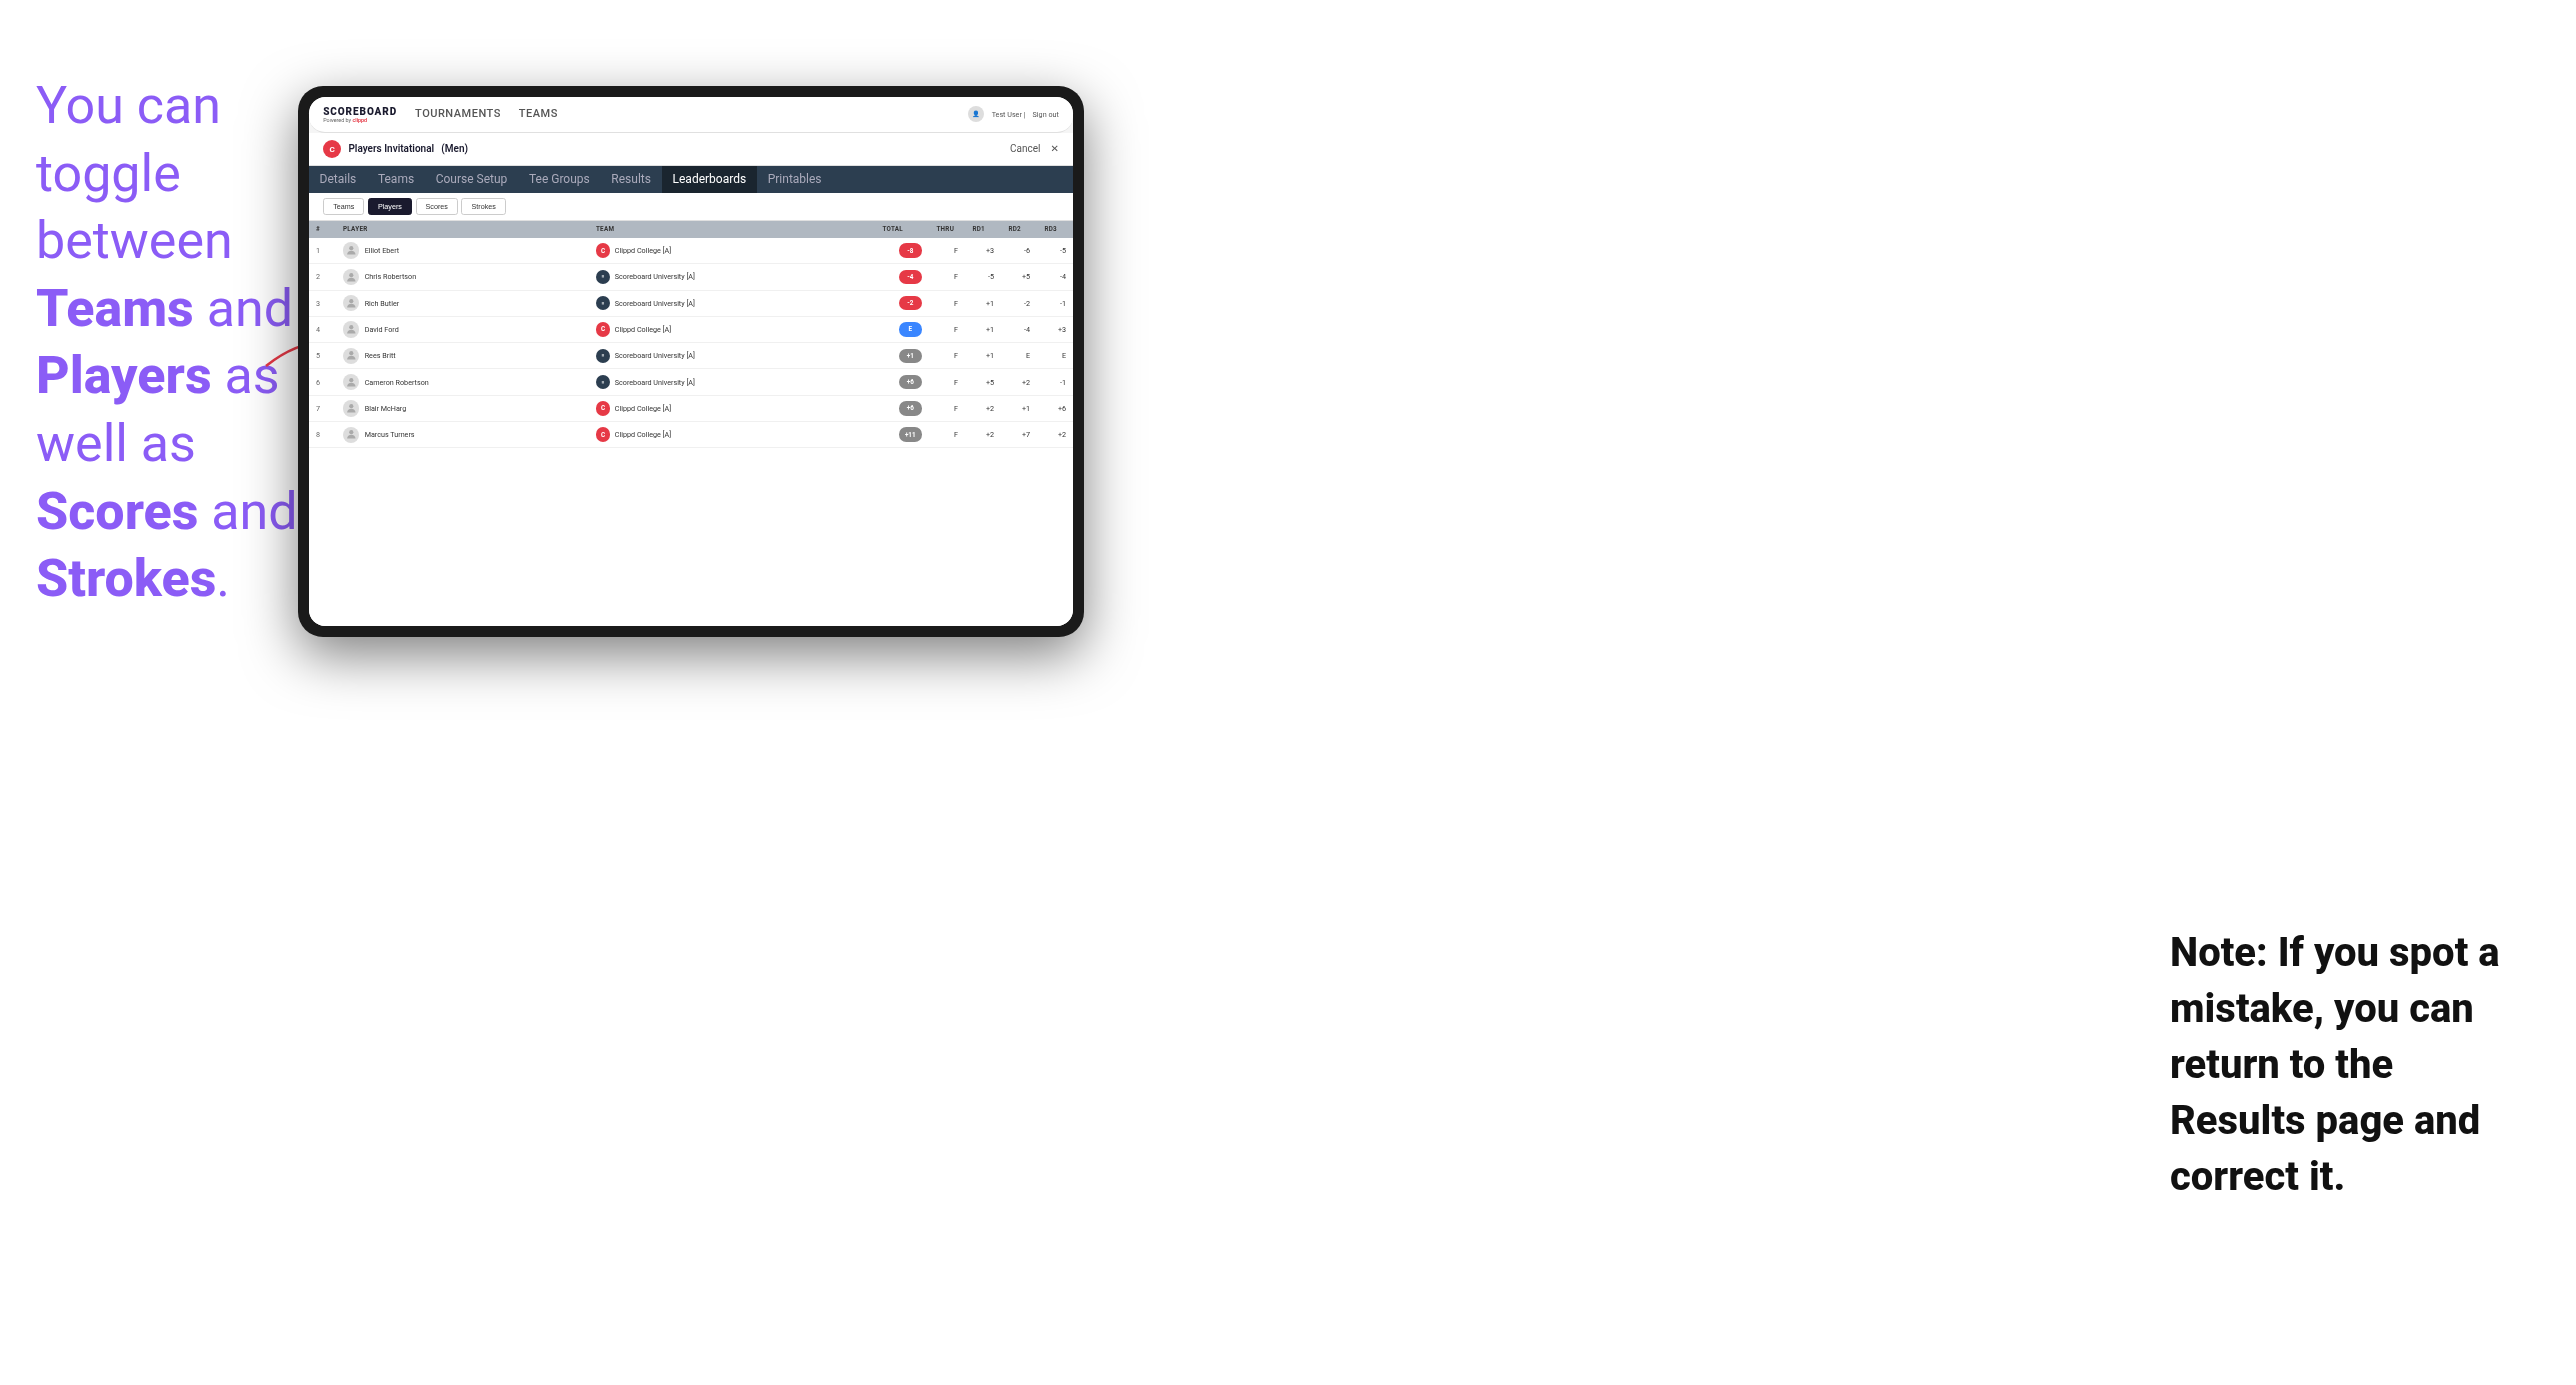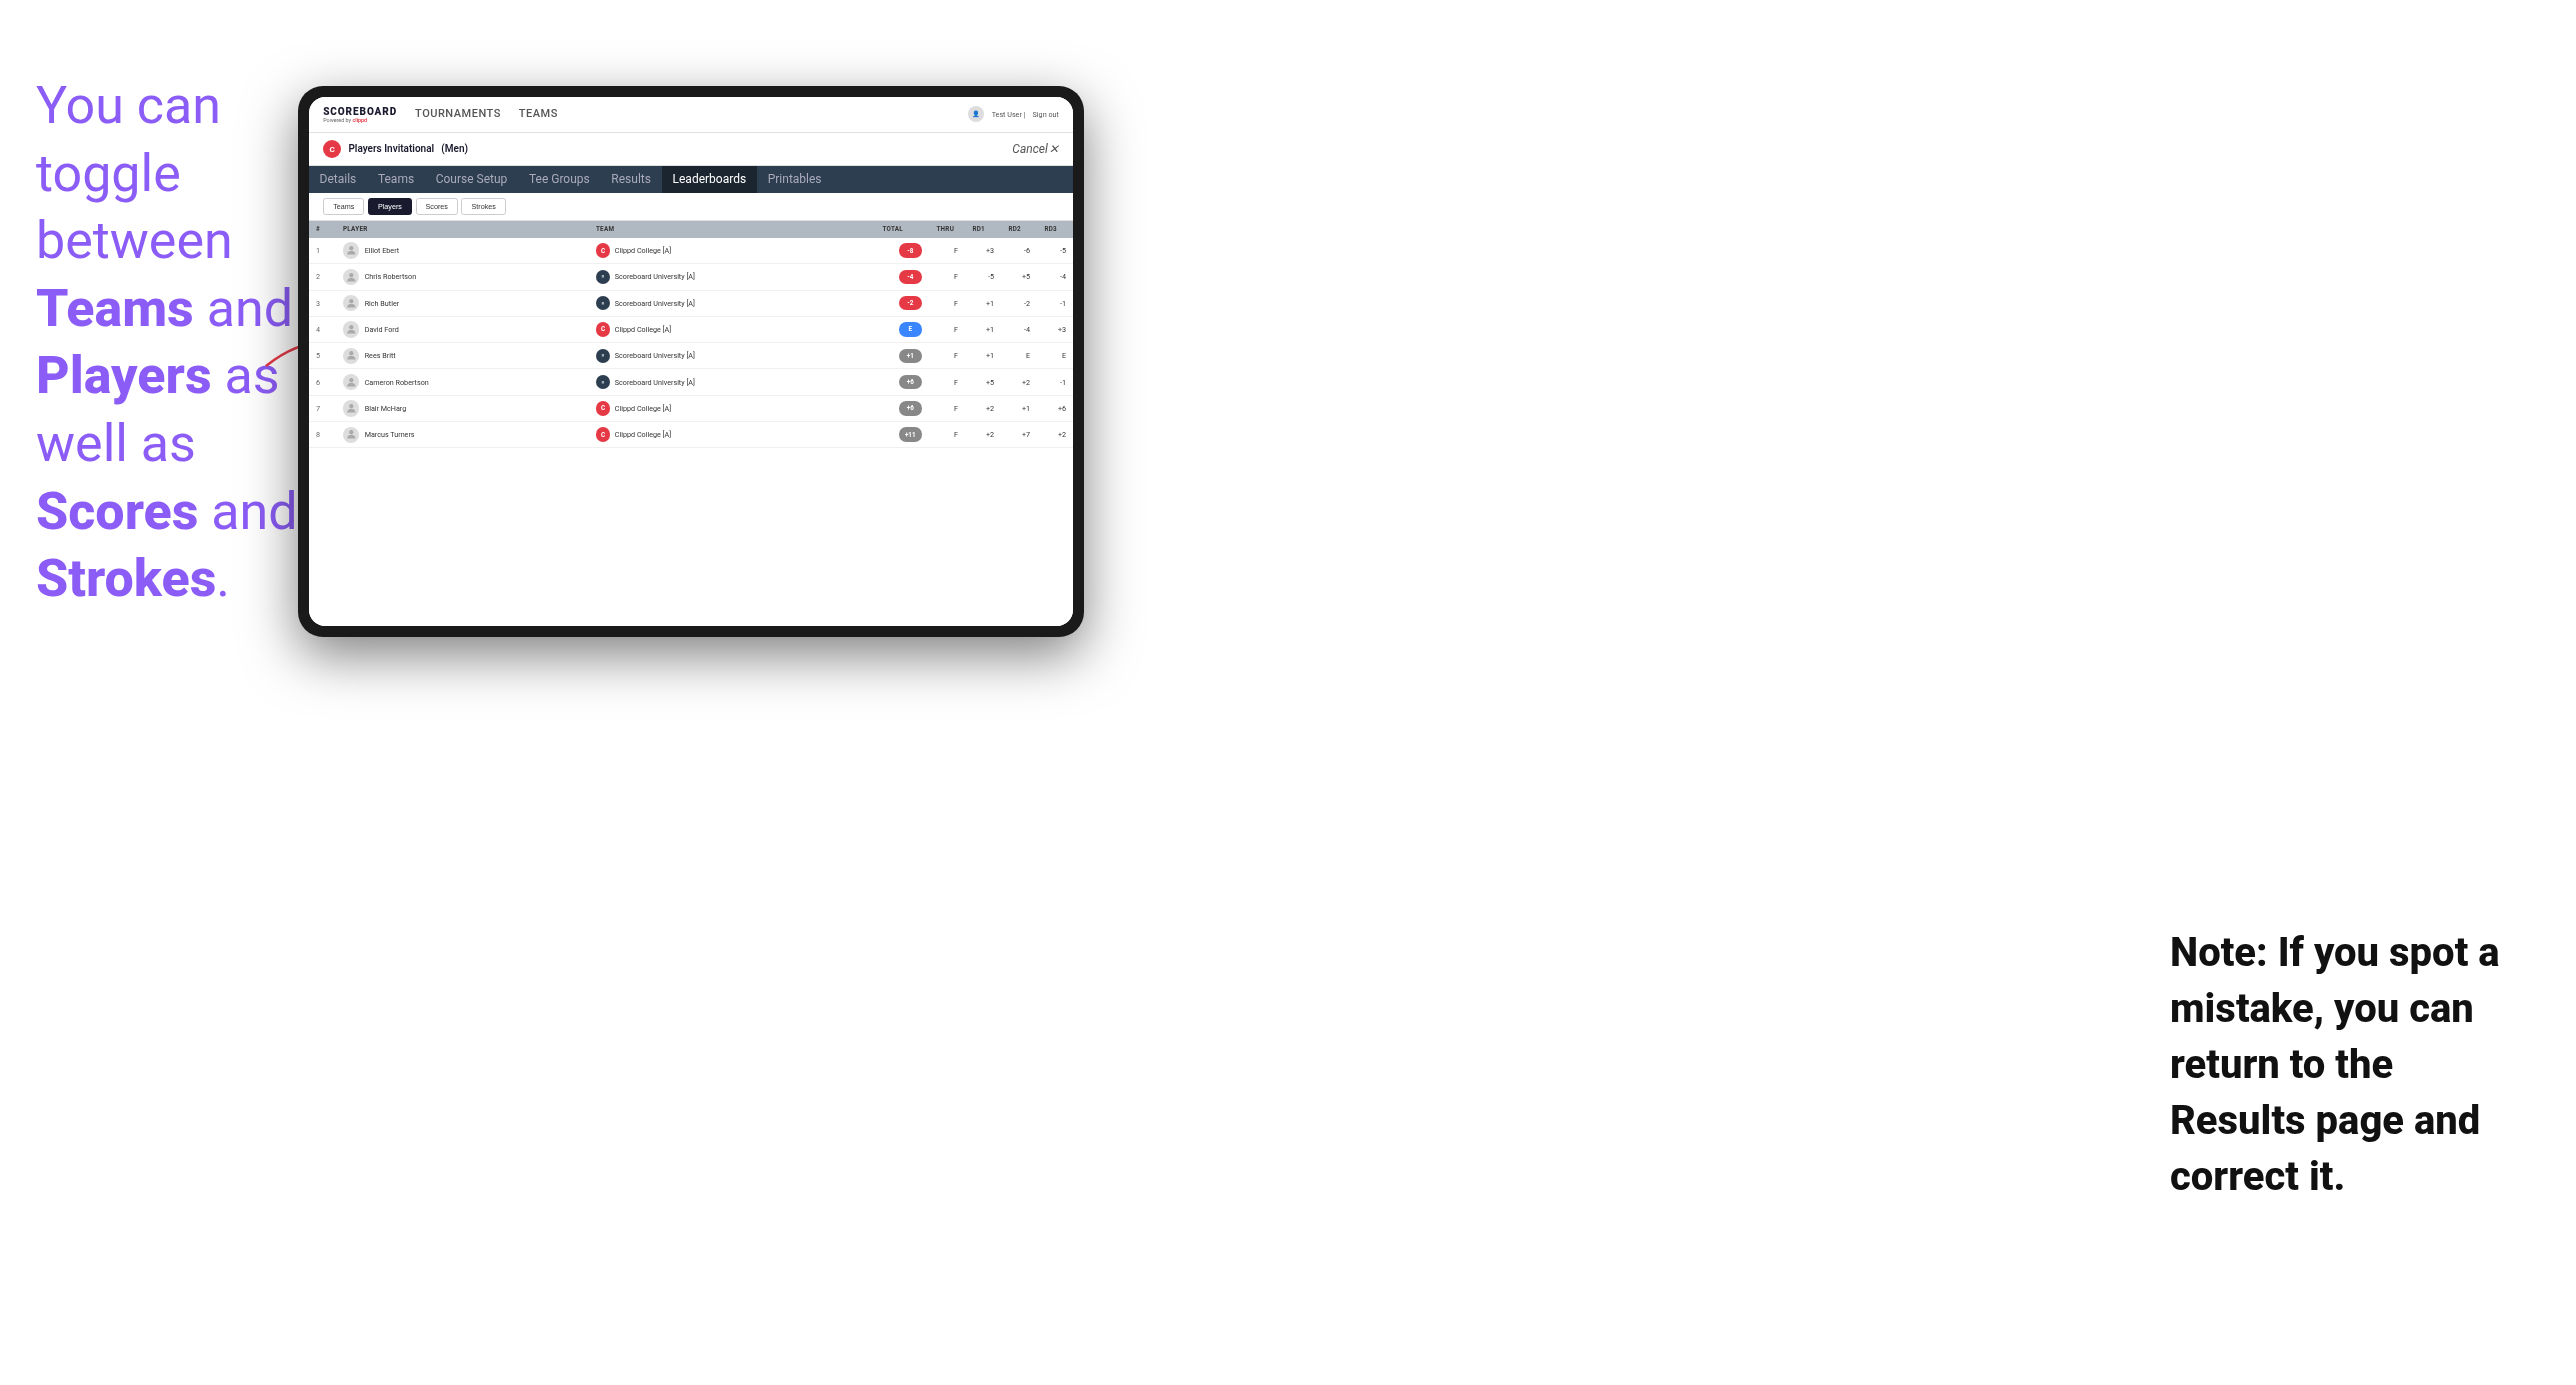--- a/index.html
+++ b/index.html
@@ -60,20 +60,21 @@
 
     
     .app-header {
       background: #ffffff;
       display: flex;
       align-items: center;
       padding: 0 14.4px;
       height: 36px;
       border-bottom: 0.9px solid #e0e0e0;
       flex-shrink: 0;
+      border-radius: 16px;
     }
     .scoreboard-logo {
       display: flex;
       flex-direction: column;
       margin-right: 18px;
     }
     .logo-top {
       font-size: 10px;
       font-weight: 900;
       letter-spacing: 0.9px;
@@ -143,27 +144,26 @@
       background: #e63946;
       border-radius: 50%;
       display: flex;
       align-items: center;
       justify-content: center;
       color: white;
       font-size: 8.1px;
       font-weight: 700;
     }
     .cancel-btn {
-      font-size: 12px;
+      font-size: 10px;
       color: #555;
       cursor: pointer;
       display: flex;
       align-items: center;
-      gap: 1px;
-      font-style: italic;
+      gap: 10px;
     }
 
     
     .sub-nav {
       background: #2c3e50;
       display: flex;
       flex-shrink: 0;
     }
     .sub-nav-item {
       padding: 6.3px 10.8px;

